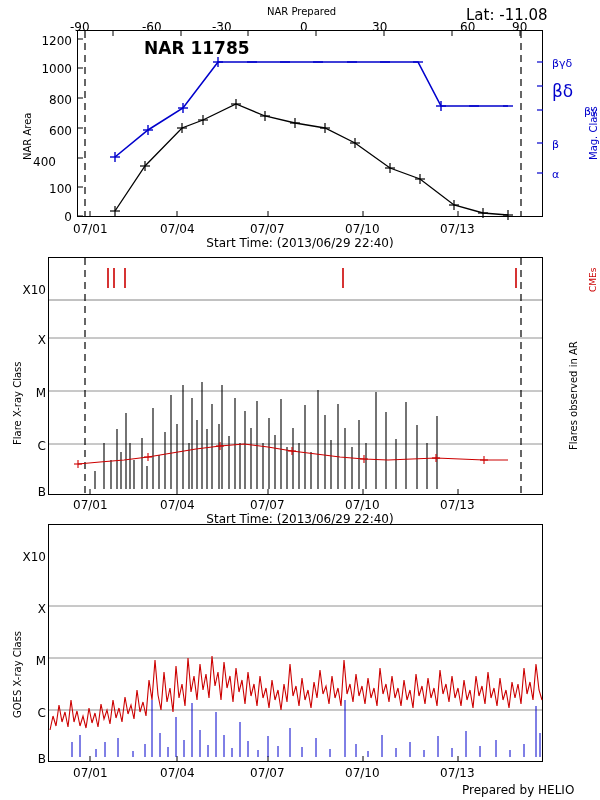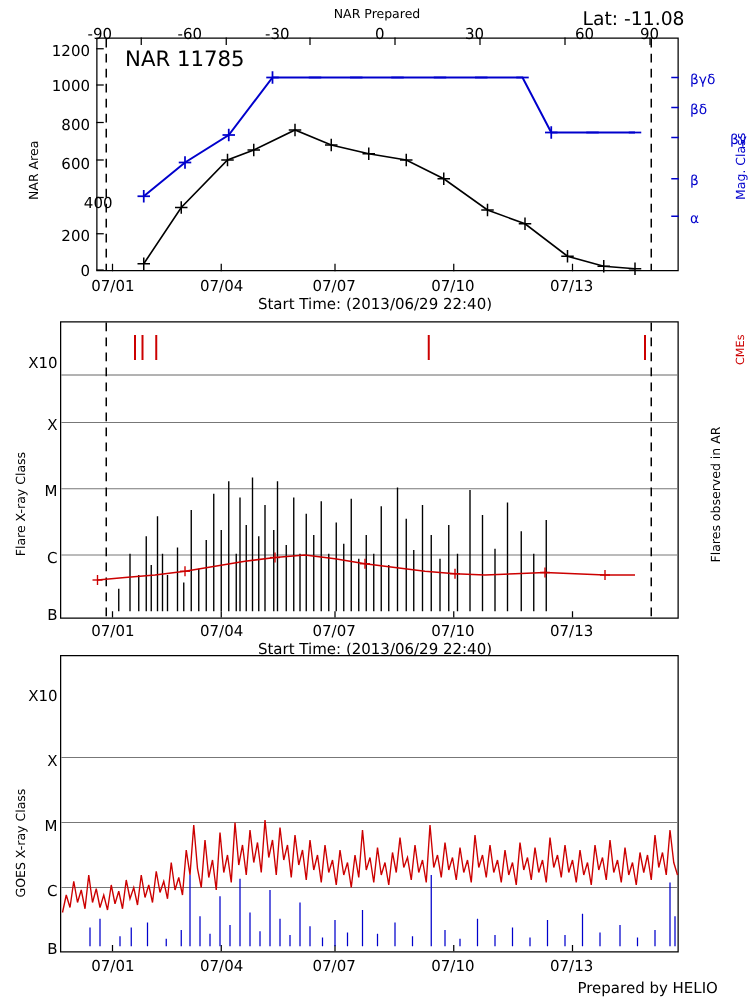--- a/index.html
+++ b/index.html
@@ -3,21 +3,21 @@
 <meta charset="utf-8">
 <style>
   html,body{margin:0;padding:0;background:#ffffff;}
   body{width:600px;height:800px;font-family:"DejaVu Sans","Liberation Sans",sans-serif;color:#000;position:relative;overflow:hidden;}
   .panel{position:absolute;left:0;top:0;width:600px;}
   .frame{position:absolute;border:1px solid #000;box-sizing:border-box;background:#fff;}
   .lbl{position:absolute;font-size:12px;white-space:nowrap;}
   .lbl.r{text-align:right;}
   .rot{position:absolute;transform-origin:0 0;font-size:10px;white-space:nowrap;}
   svg{position:absolute;left:0;top:0;overflow:visible;}
-  .title{font-size:17px;font-weight:normal;position:absolute;white-space:nowrap;}
+  .title{font-size:17px;font-weight:bold;position:absolute;white-space:nowrap;margin-left:44px;}
   .blue{color:#0000cc;}
   .red{color:#cc0000;}
   .ctr{text-align:center;}
 </style>
 </head>
 <body>
 
 <div class="panel">
   <div class="frame" style="left:77px;top:30px;width:466px;height:187px;"></div>
 
@@ -30,28 +30,28 @@
   <div class="lbl" style="left:212px;top:20px;width:40px;">-30</div>
   <div class="lbl" style="left:300px;top:20px;width:30px;">0</div>
   <div class="lbl" style="left:372px;top:20px;width:30px;">30</div>
   <div class="lbl" style="left:460px;top:20px;width:30px;">60</div>
   <div class="lbl" style="left:512px;top:20px;width:30px;">90</div>
 
   <div class="lbl r" style="left:36px;top:34px;width:36px;">1200</div>
   <div class="lbl r" style="left:36px;top:62px;width:36px;">1000</div>
   <div class="lbl r" style="left:36px;top:93px;width:36px;">800</div>
   <div class="lbl r" style="left:36px;top:124px;width:36px;">600</div>
-  <div class="lbl r" style="left:54px;top:155px;width:36px;">400</div>
-  <div class="lbl r" style="left:36px;top:182px;width:36px;">200</div>
+  <div class="lbl r" style="left:20px;top:155px;width:36px;">400</div>
+  <div class="lbl r" style="left:36px;top:182px;width:36px;">100</div>
   <div class="lbl r" style="left:36px;top:210px;width:36px;">0</div>
 
   <div class="rot" style="left:22px;top:160px;transform:rotate(-90deg);">NAR Area</div>
 
   <div class="lbl blue" style="left:552px;top:57px;font-size:11px;">βγδ</div>
-  <div class="lbl blue" style="left:552px;top:81px;font-size:11px;">βδ</div>
+  <div class="lbl blue" style="left:552px;top:81px;font-size:17px;">βδ</div>
   <div class="lbl blue" style="left:584px;top:105px;font-size:11px;">βγ</div>
   <div class="lbl blue" style="left:552px;top:138px;font-size:11px;">β</div>
   <div class="lbl blue" style="left:552px;top:168px;font-size:11px;">α</div>
   <div class="rot blue" style="left:588px;top:160px;transform:rotate(-90deg);font-size:10px;">Mag. Class</div>
 
   <div class="lbl" style="left:73px;top:222px;">07/01</div>
   <div class="lbl" style="left:160px;top:222px;">07/04</div>
   <div class="lbl" style="left:250px;top:222px;">07/07</div>
   <div class="lbl" style="left:345px;top:222px;">07/10</div>
   <div class="lbl" style="left:440px;top:222px;">07/13</div>

